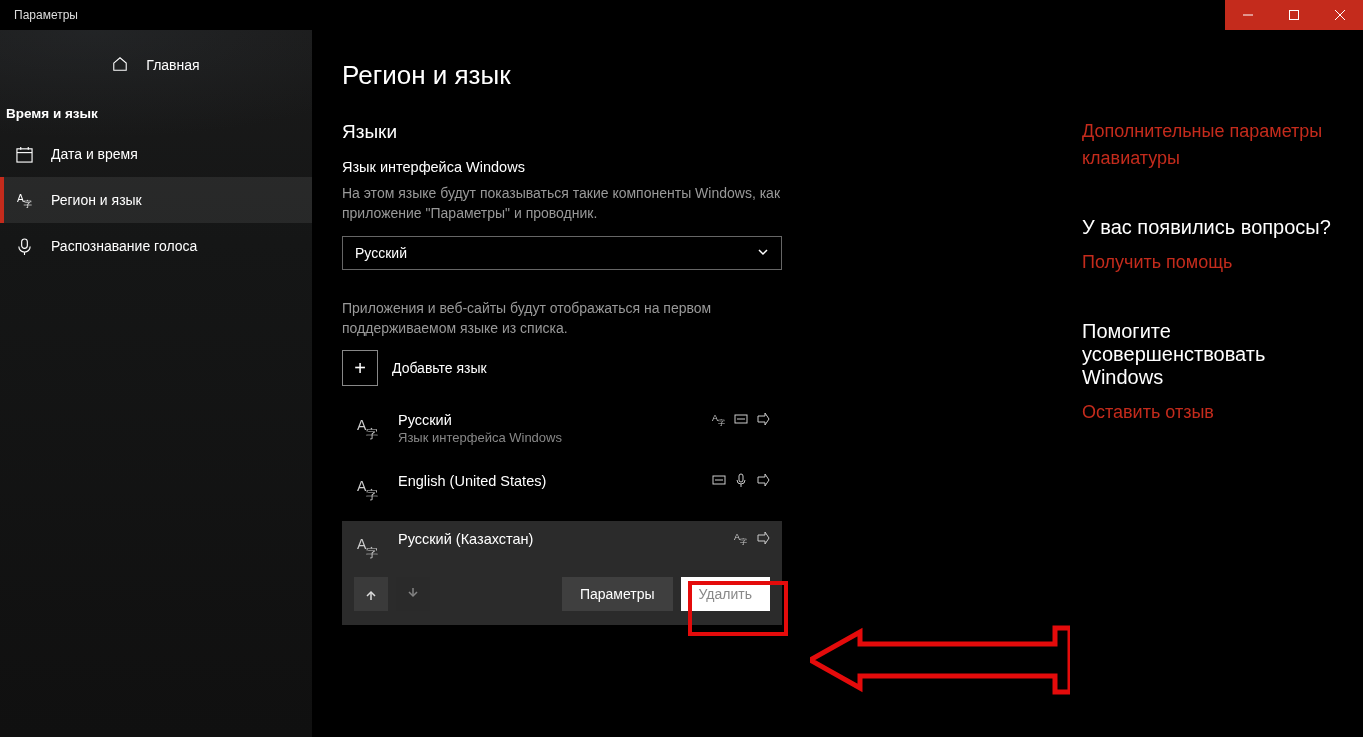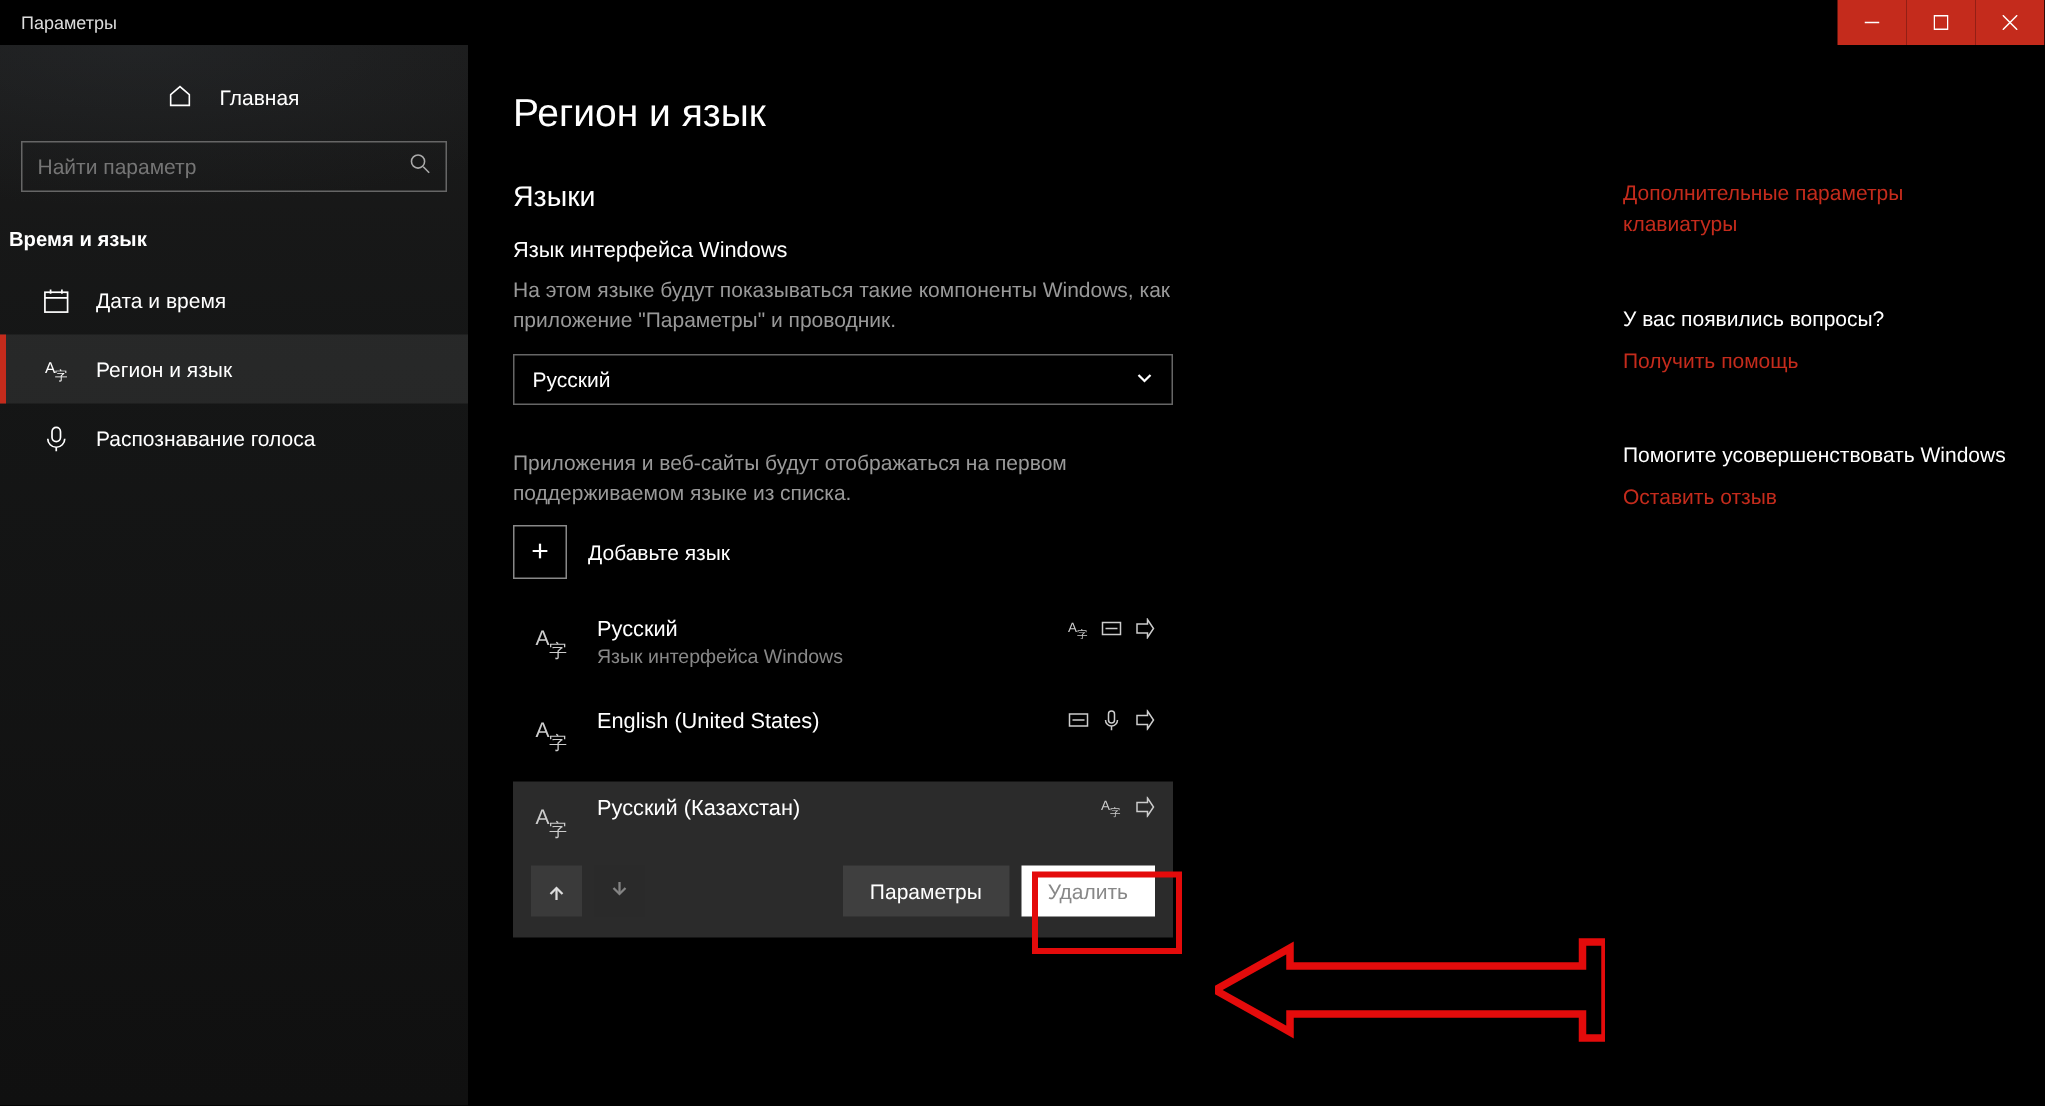--- a/index.html
+++ b/index.html
@@ -17,21 +17,21 @@
 .body { display: flex; height: calc(100% - 30px); }
 
 
 .sidebar { width: 312px; background: linear-gradient(180deg, #1a1a1a 0%, #151616 30%, #101010 100%); padding-top: 14px; position: relative; }
 .sidebar::before { content: ''; position: absolute; top: 0; left: 0; right: 0; height: 180px; background: radial-gradient(ellipse 180% 100% at 30% 0%, rgba(50,55,60,0.35) 0%, transparent 60%); pointer-events: none; }
 .sidebar > * { position: relative; }
 .home-row { display: flex; align-items: center; gap: 18px; height: 42px; padding: 0 16px; cursor: pointer; font-size: 14px; justify-content: center; }
 .search { margin: 8px 14px 4px; height: 34px; border: 1px solid #666; display: flex; align-items: center; justify-content: space-between; padding: 0 10px; cursor: text; }
 .search input { background: transparent; border: none; color: #aaa; font-size: 14px; outline: none; width: 100%; }
 .section-title { padding: 20px 6px 10px; font-size: 13.5px; font-weight: 600; }
-.nav-item { display: flex; align-items: center; gap: 18px; height: 46px; padding: 0 28px; font-size: 14px; cursor: pointer; position: relative; }
+.nav-item { display: flex; align-items: center; gap: 18px; height: 46px; padding: 0 15px; font-size: 14px; cursor: pointer; position: relative; }
 .nav-item.active { background: rgba(255,255,255,0.08); }
 .nav-item.active::before { content: ''; position: absolute; left: 0; top: 0; bottom: 0; width: 4px; background: #c42b1c; }
 .nav-item .icn { width: 18px; height: 18px; display: flex; align-items: center; justify-content: center; }
 .nav-item .icn svg { width: 17px; height: 17px; stroke: #fff; stroke-width: 1.2; fill: none; }
 
 
 .main { flex: 1; background: #000; padding: 30px 0 0 30px; display: flex; }
 .content { width: 700px; }
 h1.page-title { font-size: 26px; font-weight: 400; margin-bottom: 30px; }
 h2.section-h { font-size: 19px; font-weight: 400; margin-bottom: 16px; }
@@ -60,22 +60,22 @@
 .lang-actions .arrowbtn { width: 34px; height: 34px; background: #3a3a3a; display: flex; align-items: center; justify-content: center; cursor: pointer; }
 .lang-actions .arrowbtn.disabled { background: #2a2a2a; opacity: 0.5; cursor: default; }
 .lang-actions .arrowbtn svg { width: 14px; height: 14px; stroke: #ddd; stroke-width: 1.5; fill: none; }
 .lang-actions .btns { display: flex; gap: 8px; }
 .lang-actions .btn { height: 34px; padding: 0 18px; background: #3f3f3f; font-size: 14px; display: flex; align-items: center; cursor: pointer; }
 .lang-actions .btn.disabled { background: #ffffff; color: #888; cursor: default; }
 
 
 .aside { width: 300px; padding-top: 58px; padding-left: 40px; }
 .rel-block { margin-bottom: 44px; }
-.rel-title { font-size: 14px; margin-bottom: 10px; }
-.rel-link { font-size: 14px; color: #c42b1c; cursor: pointer; line-height: 1.5; display: block; }
+.rel-title { font-size: 20px; margin-bottom: 10px; }
+.rel-link { font-size: 18px; color: #c42b1c; cursor: pointer; line-height: 1.5; display: block; }
 
 
 .highlight-box { position: absolute; border: 4px solid #e40b0b; pointer-events: none; }
 .arrow-pointer { position: absolute; pointer-events: none; }
 </style>
 </head>
 <body>
 
 <div class="titlebar">
   <span class="title">Параметры</span>
@@ -99,27 +99,20 @@
   </div>
 </div>
 
 <div class="body">
   <div class="sidebar">
     <div class="home-row">
       <span class="icn"><svg viewBox="0 0 18 18" width="16" height="16" stroke="#fff" stroke-width="1.2" fill="none">
             <path d="M2 8 L9 2 L16 8 L16 16 L2 16 Z"></path>
           </svg></span>
       <span>Главная</span>
-    </div>
-    <div class="search">
-      <input placeholder="Найти параметр" style="">
-      <span><svg viewBox="0 0 16 16" width="14" height="14" stroke="#aaa" stroke-width="1.2" fill="none">
-            <circle cx="6.5" cy="6.5" r="5"></circle>
-            <line x1="10.5" y1="10.5" x2="15" y2="15"></line>
-          </svg></span>
     </div>
     <div class="section-title">Время и язык</div>
 
     <div class="nav-item">
       <span class="icn">
           <svg viewBox="0 0 18 18">
             <rect x="1" y="3" width="16" height="14"></rect>
             <line x1="1" y1="7" x2="17" y2="7"></line>
             <line x1="5" y1="1" x2="5" y2="4"></line>
             <line x1="13" y1="1" x2="13" y2="4"></line>

